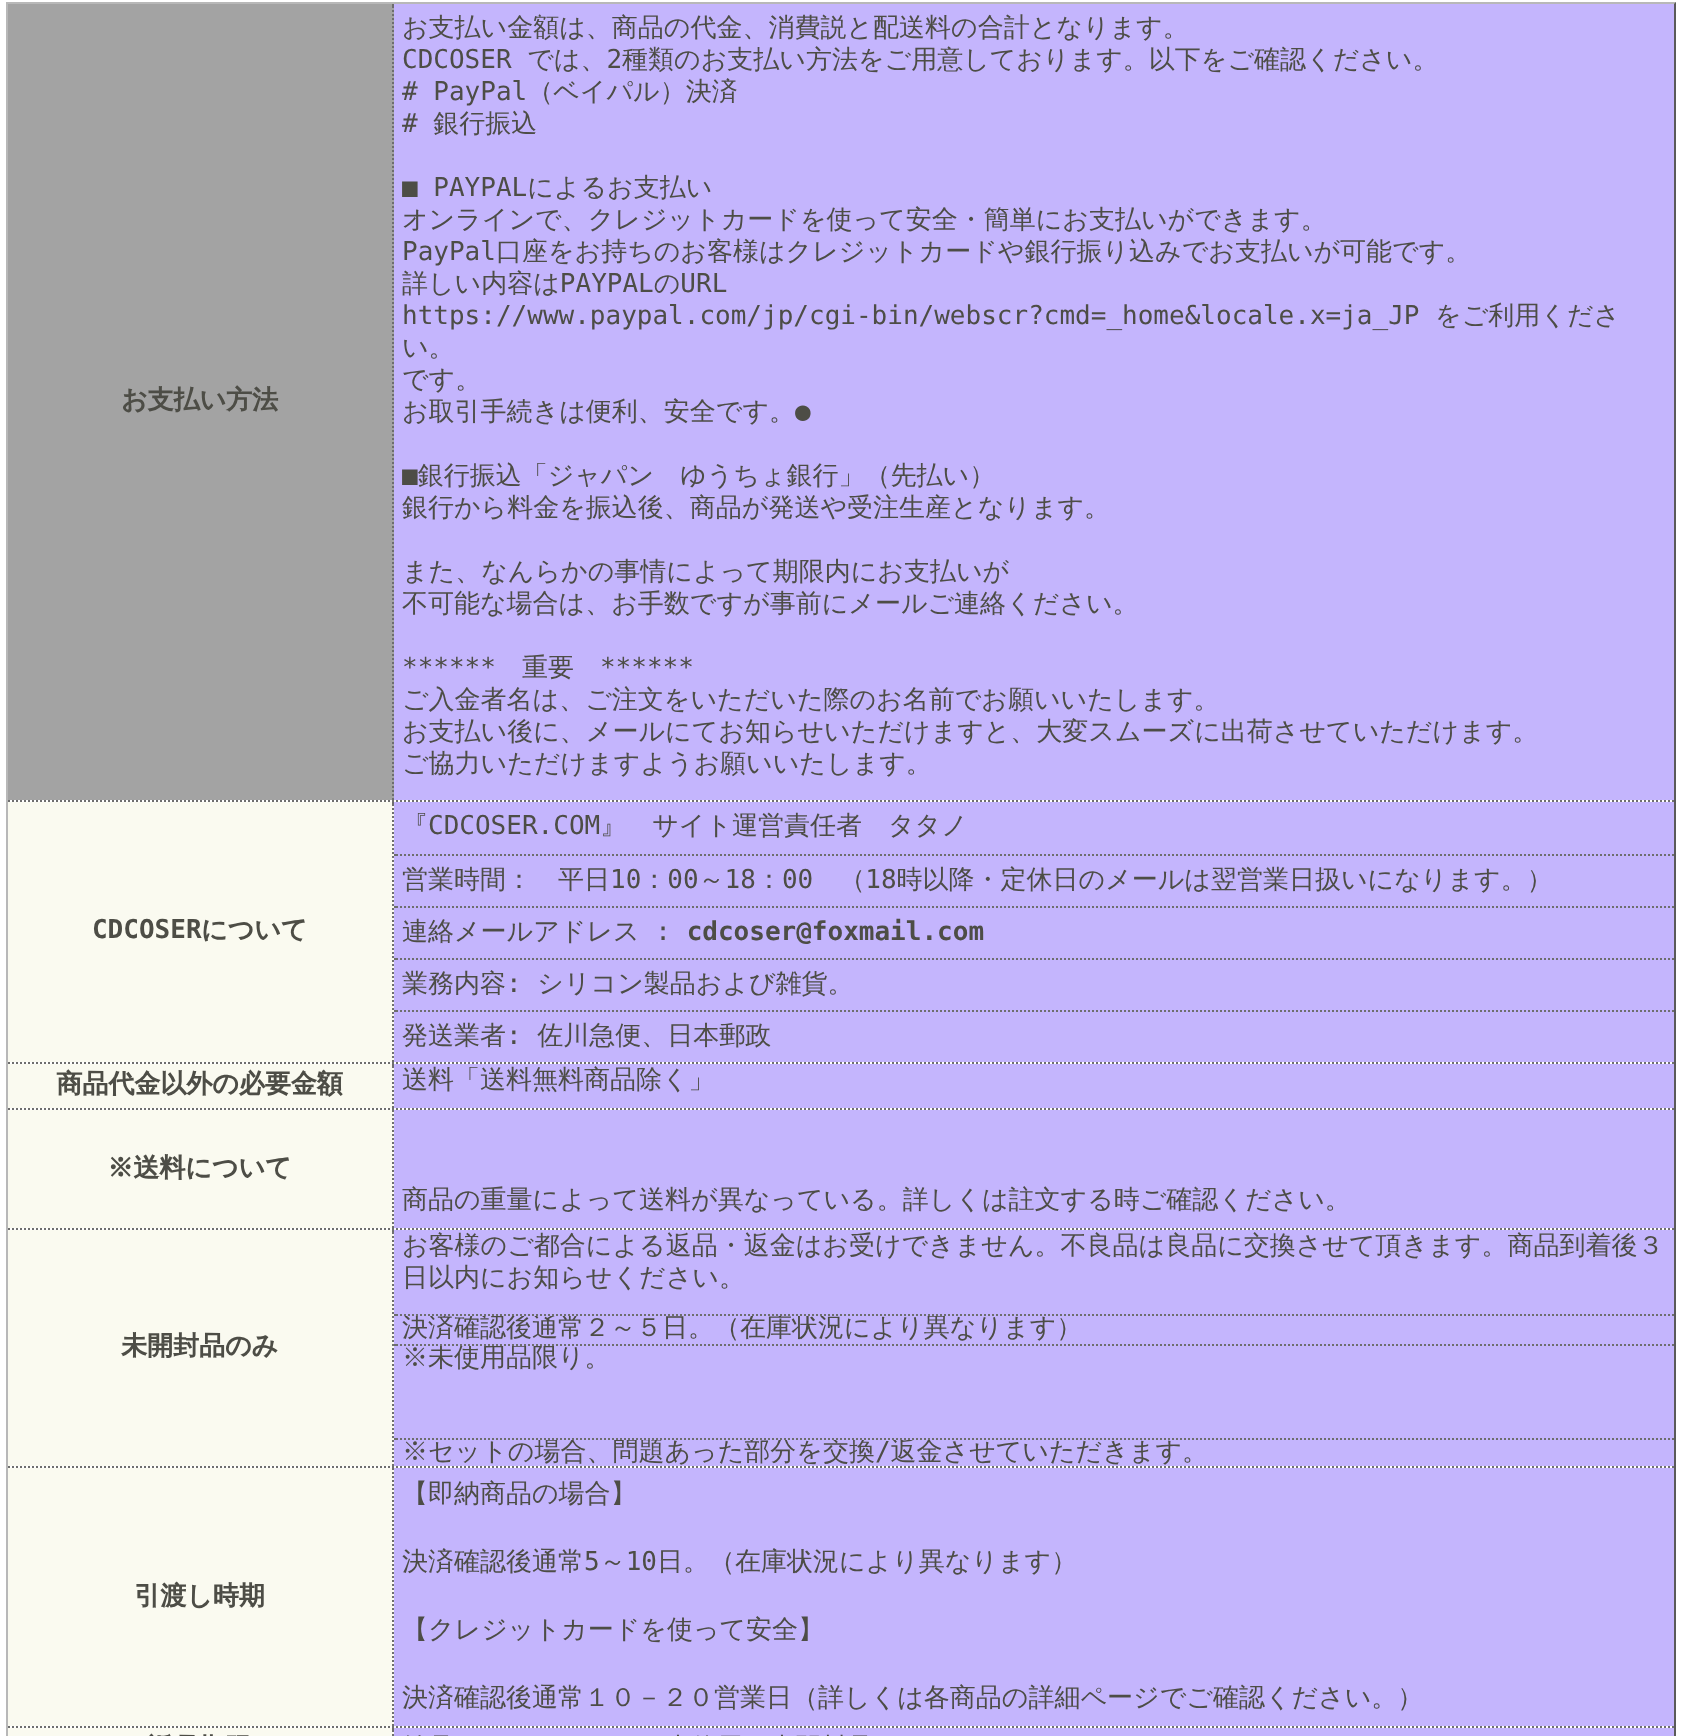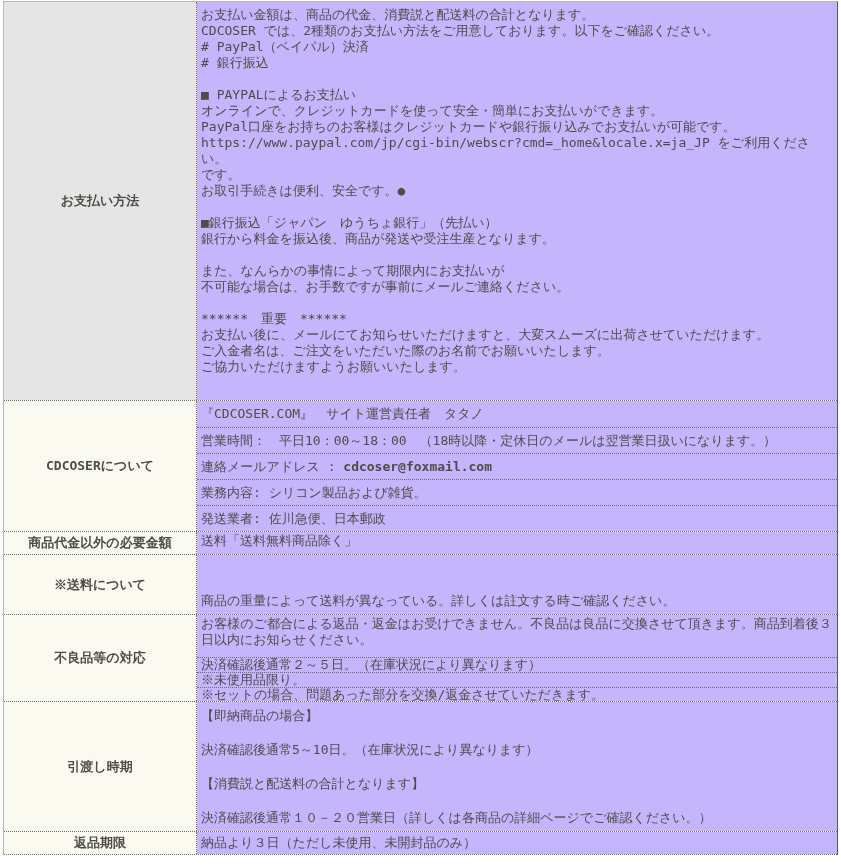--- a/index.html
+++ b/index.html
@@ -13,21 +13,21 @@
     border-top:1px solid #b8b8b8;border-left:1px solid #b8b8b8;border-right:1px solid #5a5a5a;
     background:#ffffff;
   }
   .section{display:flex;box-sizing:border-box;border-bottom:1px dotted #6e6e6e;}
   .th{
     flex:0 0 193px;width:193px;box-sizing:border-box;
     border-right:1px dotted #6e6e6e;background:#fafaf0;
     display:flex;align-items:center;justify-content:center;
     font-weight:bold;text-align:center;padding:2px;line-height:16px;
   }
-  .th.white{background:#e5e5e5;}
+  .th.white{background:#a3a3a3;}
   .td{flex:1;display:flex;flex-direction:column;min-width:0;background:#c4b5fd;}
   .subrow{box-sizing:border-box;padding:2px 4px;overflow:hidden;}
   .subrow + .subrow{border-top:1px dotted #6e6e6e;}
   .line{line-height:16px;min-height:16px;white-space:pre-wrap;word-break:break-all;}
   .bold{font-weight:bold;}
 
   [data-name="section-payment-method"]{min-height:399px;}
   [data-name="section-payment-method"] .subrow{padding:5px 4px;flex:1;}
 
   [data-name="section-about-cdcoser"]{min-height:129px;}
@@ -44,21 +44,21 @@
   }
 
   [data-name="section-defective-items"]{min-height:79px;}
   [data-name="section-defective-items"] .subrow{padding:1px 4px;}
   [data-name="section-defective-items"] .subrow:nth-child(1){min-height:42px;}
   [data-name="section-defective-items"] .subrow:nth-child(2){min-height:14px;}
   [data-name="section-defective-items"] .subrow:nth-child(2) .line,
   [data-name="section-defective-items"] .subrow:nth-child(3) .line,
   [data-name="section-defective-items"] .subrow:nth-child(4) .line{line-height:12px;min-height:12px;}
   [data-name="section-defective-items"] .subrow:nth-child(3){min-height:13px;}
-  [data-name="section-defective-items"] .subrow:nth-child(4){min-height:11px;padding-bottom:0;}
+  [data-name="section-defective-items"] .subrow:nth-child(4){min-height:11px;padding-bottom:0;margin-top:32px;}
 
   [data-name="section-delivery-time"]{min-height:128px;}
   [data-name="section-delivery-time"] .subrow{padding:5px 4px;flex:1;}
   [data-name="section-delivery-time"] .line{line-height:17px;min-height:17px;}
 
   [data-name="section-payment-deadline"]{min-height:41px;}
   [data-name="section-payment-deadline"] .subrow{min-height:20px;padding:1px 4px;}
   [data-name="section-payment-deadline"] .line{line-height:17px;}
 
   [data-name="section-return-deadline"]{min-height:22px;}
@@ -75,33 +75,34 @@
       <div class="td" data-name="row-content-payment-method">
         <div class="subrow" data-name="content-cell">
           <div class="line" data-name="text-line">お支払い金額は、商品の代金、消費説と配送料の合計となります。</div>
           <div class="line" data-name="text-line">CDCOSER では、2種類のお支払い方法をご用意しております。以下をご確認ください。</div>
           <div class="line" data-name="text-line"># PayPal（ベイパル）決済</div>
           <div class="line" data-name="text-line"># 銀行振込</div>
           <div class="line" data-name="blank-line">&nbsp;</div>
           <div class="line" data-name="text-line">■ PAYPALによるお支払い</div>
           <div class="line" data-name="text-line">オンラインで、クレジットカードを使って安全・簡単にお支払いができます。</div>
           <div class="line" data-name="text-line">PayPal口座をお持ちのお客様はクレジットカードや銀行振り込みでお支払いが可能です。</div>
+          <div class="line" data-name="text-line">詳しい内容はPAYPALのURL</div>
           <div class="line" data-name="text-line">https://www.paypal.com/jp/cgi-bin/webscr?cmd=_home&amp;locale.x=ja_JP をご利用ください。</div>
           <div class="line" data-name="text-line">です。</div>
           <div class="line" data-name="text-line">お取引手続きは便利、安全です。●</div>
           <div class="line" data-name="blank-line">&nbsp;</div>
           <div class="line" data-name="text-line">■銀行振込「ジャパン　ゆうちょ銀行」（先払い）</div>
           <div class="line" data-name="text-line">銀行から料金を振込後、商品が発送や受注生産となります。</div>
           <div class="line" data-name="blank-line">&nbsp;</div>
           <div class="line" data-name="text-line">また、なんらかの事情によって期限内にお支払いが</div>
           <div class="line" data-name="text-line">不可能な場合は、お手数ですが事前にメールご連絡ください。</div>
           <div class="line" data-name="blank-line">&nbsp;</div>
           <div class="line" data-name="text-line">******　重要　******</div>
+          <div class="line" data-name="text-line">ご入金者名は、ご注文をいただいた際のお名前でお願いいたします。</div>
           <div class="line" data-name="text-line">お支払い後に、メールにてお知らせいただけますと、大変スムーズに出荷させていただけます。</div>
-          <div class="line" data-name="text-line">ご入金者名は、ご注文をいただいた際のお名前でお願いいたします。</div>
           <div class="line" data-name="text-line">ご協力いただけますようお願いいたします。</div>
         </div>
       </div>
     </div>
     <div class="section" data-name="section-about-cdcoser">
       <div class="th" data-name="row-header-about-cdcoser">CDCOSERについて</div>
       <div class="td" data-name="row-content-about-cdcoser">
         <div class="subrow" data-name="content-cell">
           <div class="line" data-name="text-line">『CDCOSER.COM』　サイト運営責任者　タタノ</div>
         </div>
@@ -129,21 +130,21 @@
     </div>
     <div class="section" data-name="section-shipping-note">
       <div class="th" data-name="row-header-shipping-note">※送料について</div>
       <div class="td" data-name="row-content-shipping-note">
         <div class="subrow" data-name="content-cell">
           <div class="line" data-name="text-line">商品の重量によって送料が異なっている。詳しくは註文する時ご確認ください。</div>
         </div>
       </div>
     </div>
     <div class="section" data-name="section-defective-items">
-      <div class="th" data-name="row-header-defective-items">不良品等の対応</div>
+      <div class="th" data-name="row-header-defective-items">未開封品のみ</div>
       <div class="td" data-name="row-content-defective-items">
         <div class="subrow" data-name="content-cell">
           <div class="line" data-name="text-line">お客様のご都合による返品・返金はお受けできません。不良品は良品に交換させて頂きます。商品到着後３日以内にお知らせください。</div>
         </div>
         <div class="subrow" data-name="content-cell">
           <div class="line" data-name="text-line">決済確認後通常２～５日。（在庫状況により異なります）</div>
         </div>
         <div class="subrow" data-name="content-cell">
           <div class="line" data-name="text-line">※未使用品限り。</div>
         </div>
@@ -153,21 +154,21 @@
       </div>
     </div>
     <div class="section" data-name="section-delivery-time">
       <div class="th" data-name="row-header-delivery-time">引渡し時期</div>
       <div class="td" data-name="row-content-delivery-time">
         <div class="subrow" data-name="content-cell">
           <div class="line" data-name="text-line">【即納商品の場合】</div>
           <div class="line" data-name="blank-line">&nbsp;</div>
           <div class="line" data-name="text-line">決済確認後通常5～10日。（在庫状況により異なります）</div>
           <div class="line" data-name="blank-line">&nbsp;</div>
-          <div class="line" data-name="text-line">【消費説と配送料の合計となります】</div>
+          <div class="line" data-name="text-line">【クレジットカードを使って安全】</div>
           <div class="line" data-name="blank-line">&nbsp;</div>
           <div class="line" data-name="text-line">決済確認後通常１０－２０営業日（詳しくは各商品の詳細ページでご確認ください。）</div>
         </div>
       </div>
     </div>
     <div class="section" data-name="section-return-deadline">
       <div class="th" data-name="row-header-return-deadline">返品期限</div>
       <div class="td" data-name="row-content-return-deadline">
         <div class="subrow" data-name="content-cell">
           <div class="line" data-name="text-line">納品より３日（ただし未使用、未開封品のみ）</div>

